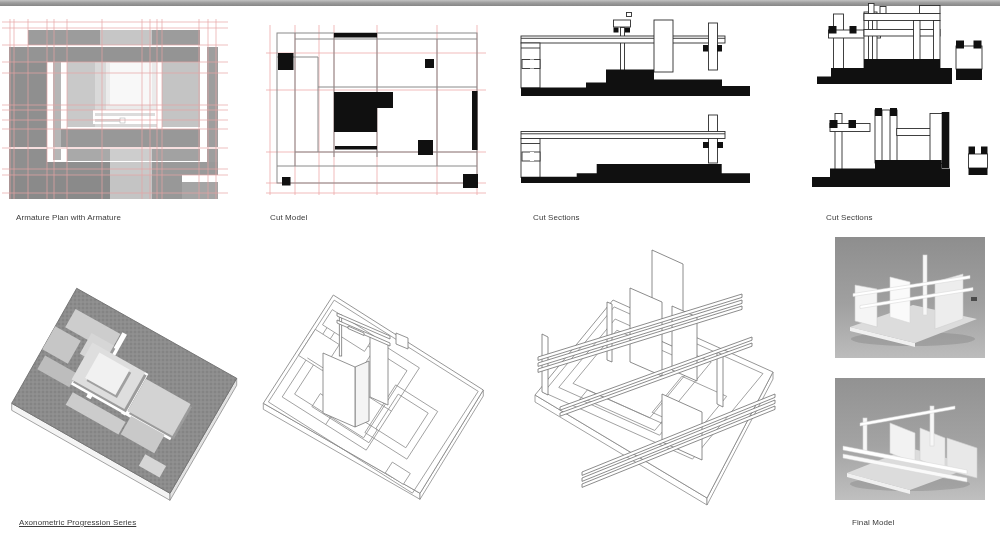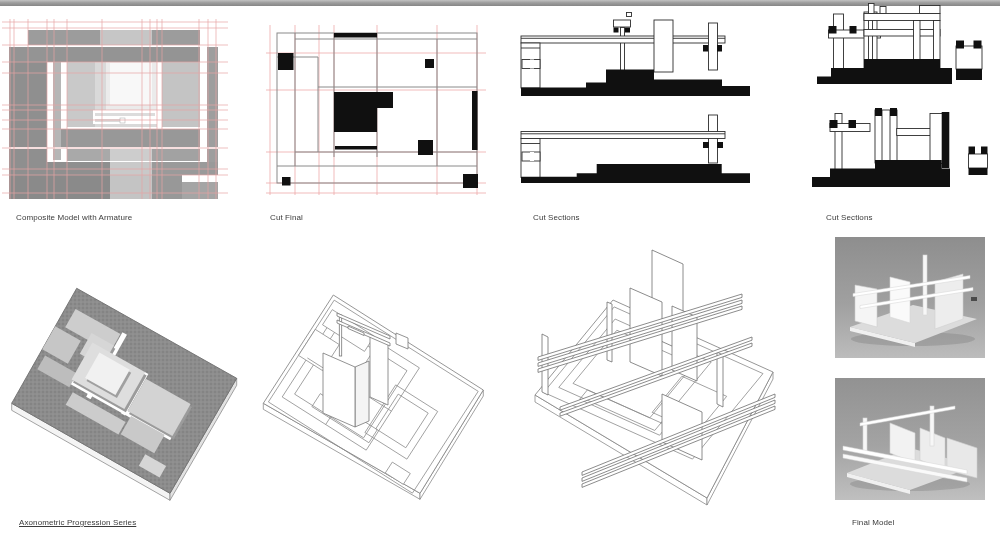--- a/index.html
+++ b/index.html
@@ -83,21 +83,21 @@
         <line x1="0" y1="93" x2="226" y2="93"></line>
           <line x1="0" y1="103" x2="226" y2="103"></line>
         <line x1="0" y1="112" x2="226" y2="112"></line>
           <line x1="0" y1="131" x2="226" y2="131"></line>
         <line x1="0" y1="152" x2="226" y2="152"></line>
           <line x1="0" y1="158" x2="226" y2="158"></line>
         <line x1="0" y1="176" x2="226" y2="176"></line>
       </g>
     </svg>
   </div>
-  <div class="caption" style="left:16px;top:213px;">Composite Model with Armature</div>
+  <div class="caption" style="left:16px;top:213px;">Armature Plan with Armature</div>
 
   <div class="fig" style="left:266px;top:25px;">
     <svg width="220" height="170" viewBox="0 0 220 170">
 
       <g stroke="#eeaaaa" stroke-width="0.8">
         <line x1="4" y1="0" x2="4" y2="170"></line>
           <line x1="29" y1="0" x2="29" y2="170"></line>
         <line x1="53" y1="0" x2="53" y2="170"></line>
           <line x1="68" y1="0" x2="68" y2="170"></line>
         <line x1="111" y1="0" x2="111" y2="170"></line>
@@ -130,21 +130,21 @@
         <rect x="159" y="34" width="9" height="9"></rect>
         <path d="M68,67 H127 V83 H111 V107 H68 Z"></path>
         <rect x="69" y="121" width="42" height="3.5"></rect>
         <rect x="206" y="66" width="5.5" height="59"></rect>
         <rect x="152" y="115" width="15" height="15"></rect>
         <rect x="16" y="152" width="8.5" height="8.5"></rect>
         <rect x="197" y="149" width="15" height="14"></rect>
       </g>
     </svg>
   </div>
-  <div class="caption" style="left:270px;top:213px;">Cut Final</div>
+  <div class="caption" style="left:270px;top:213px;">Cut Model</div>
 
   <div class="fig" style="left:518px;top:12px;">
     <svg width="240" height="175" viewBox="0 0 240 175">
       <g stroke="#2d2d2d" stroke-width="0.9" fill="#ffffff">
 
         <rect x="108.5" y="0.5" width="5" height="4"></rect>
         <rect x="95.5" y="8" width="17" height="7"></rect>
         <rect x="102.5" y="15.5" width="4" height="50"></rect>
         <rect x="3" y="24" width="204" height="7"></rect>
         <line x1="3" y1="26.3" x2="207" y2="26.3"></line>

